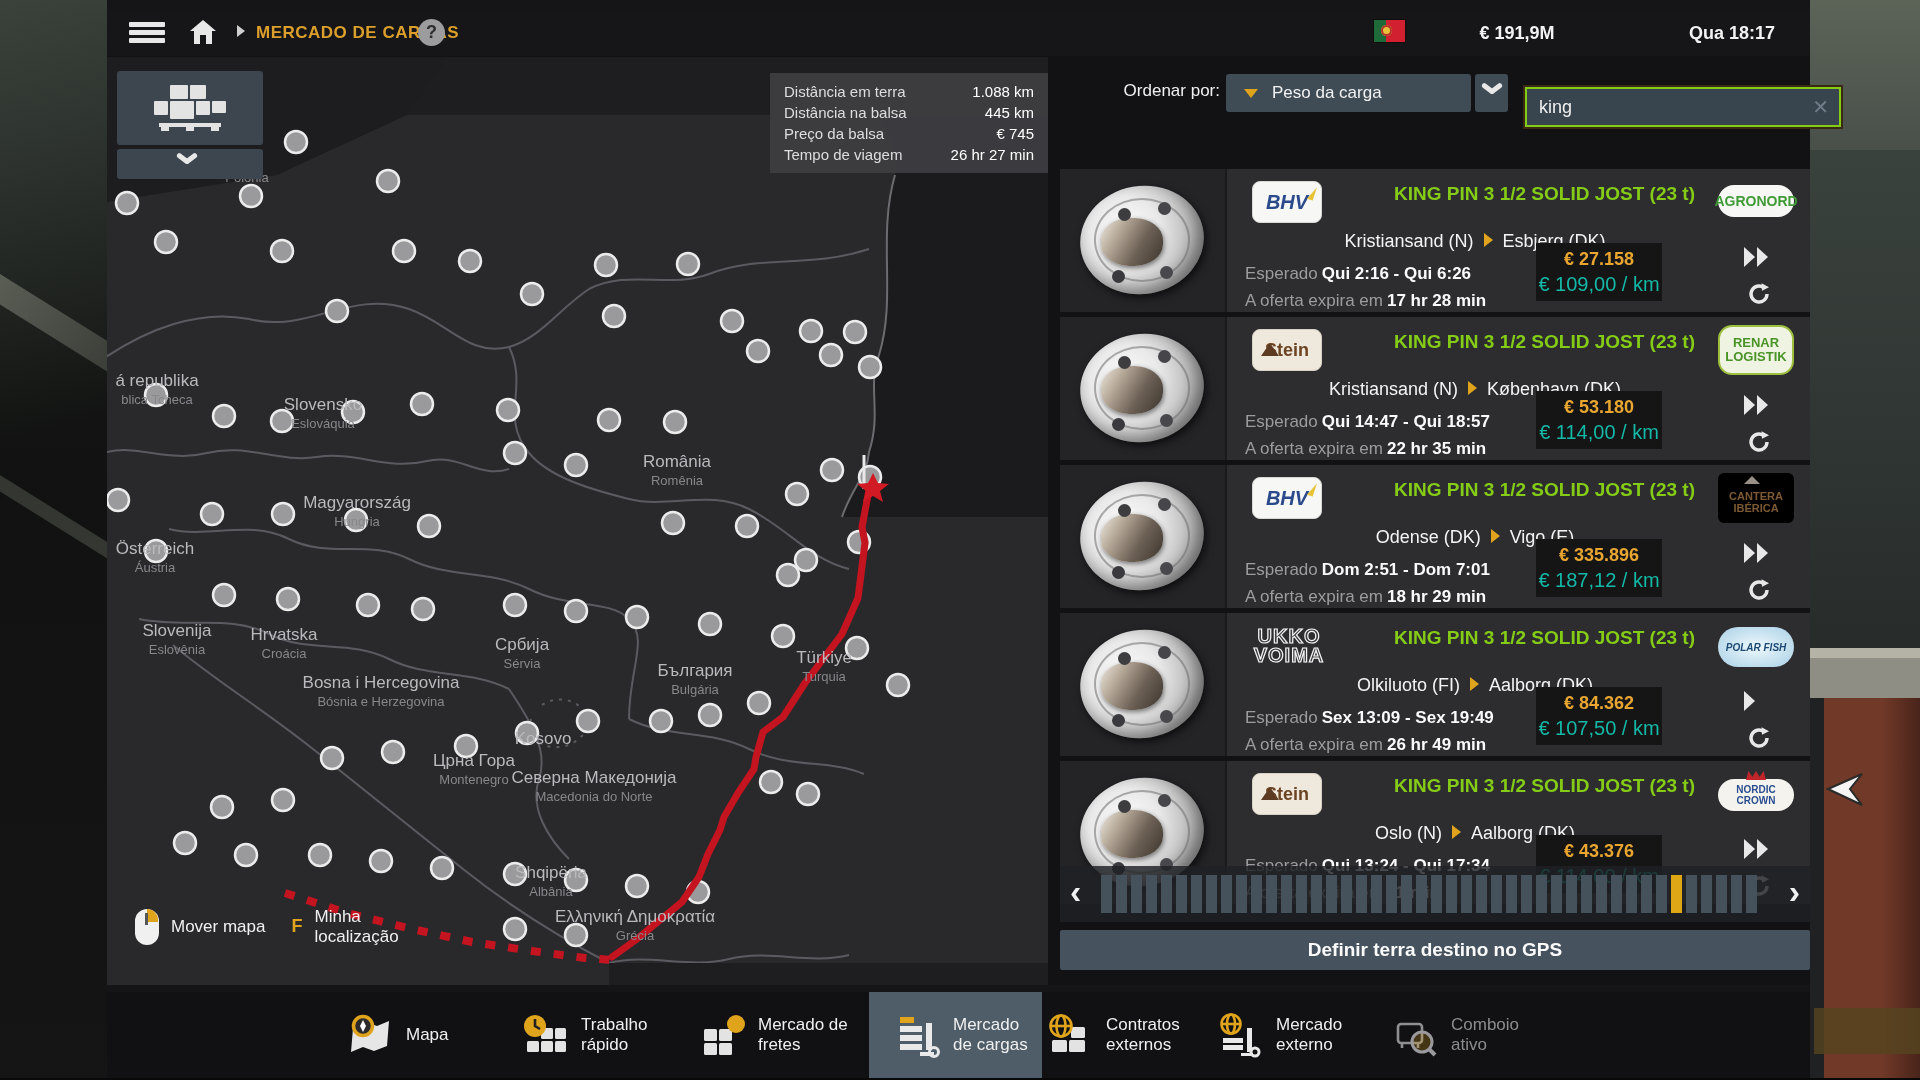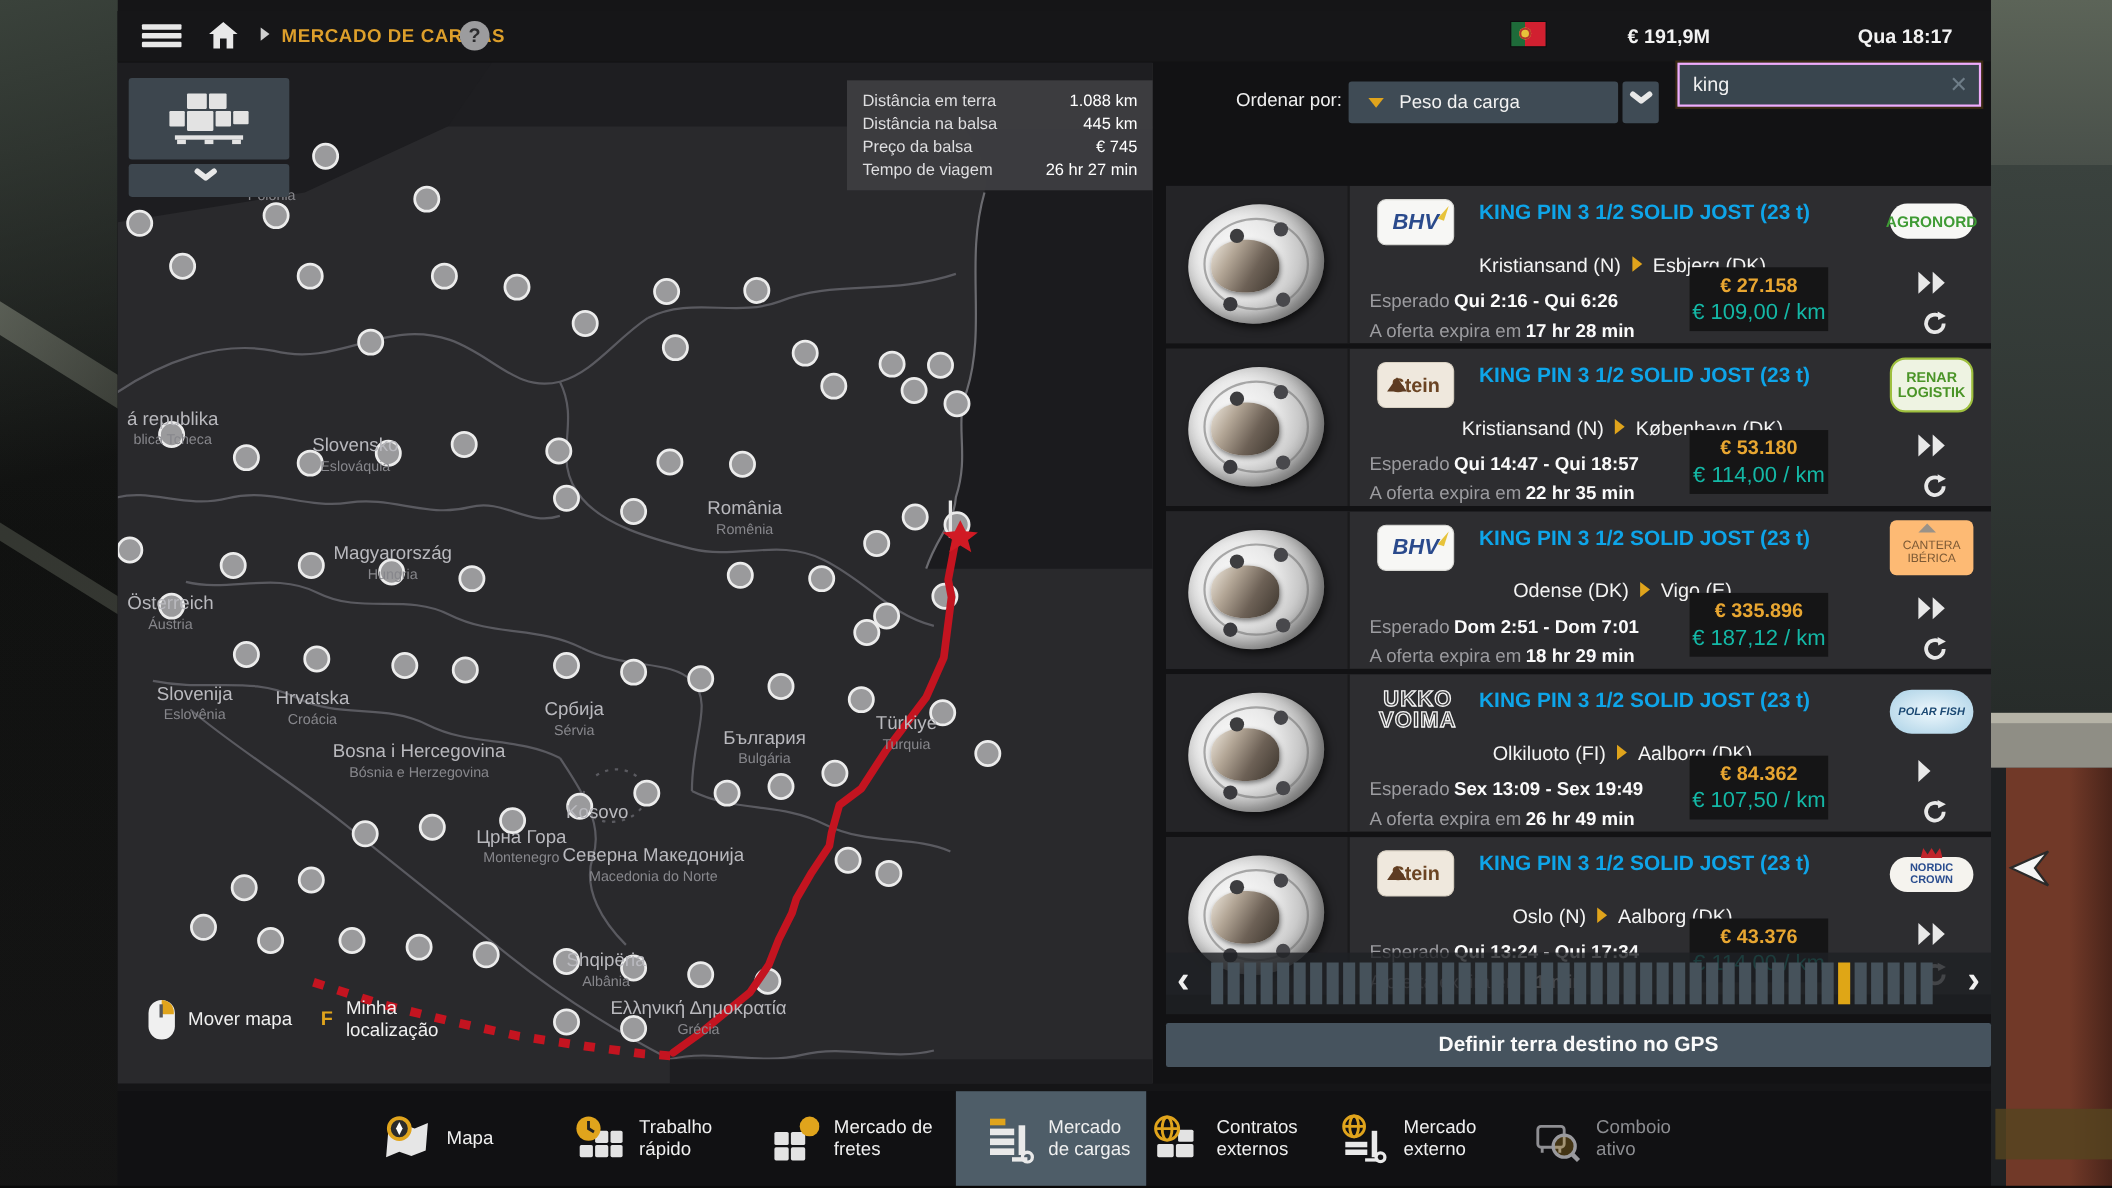--- a/index.html
+++ b/index.html
@@ -60,36 +60,36 @@
   .key-f{font-size:18px;font-weight:bold;color:#e0a41c;margin-left:14px;}
   .mctl-label.two{width:92px;white-space:normal;line-height:1.15;}
   
   #offers{position:absolute;left:953px;top:47px;width:750px;height:928px;}
   .sort-label{position:absolute;left:0px;top:24px;width:160px;text-align:right;font-size:17px;color:#f0f0f0;}
   .dropdown{position:absolute;left:166px;top:17px;width:245px;height:38px;background:#3f4b55;border-radius:3px;display:flex;align-items:center;}
   .dd-tri{width:0;height:0;border-top:9px solid #e0a41c;border-left:7px solid transparent;border-right:7px solid transparent;margin:0 14px 0 18px;}
   .dd-text{font-size:17px;color:#f2f2f2;}
   .dd-btn{position:absolute;left:415px;top:17px;width:33px;height:38px;background:#3f4b55;border-radius:3px;}
   .dd-btn .chev-down{left:6px;top:12px;}
-  .search{position:absolute;left:465px;top:0;width:276px;height:40px;background:#39454e;border:2px solid #f0abfc;box-shadow:0 0 0 2px #3a2a12;box-sizing:border-box;display:flex;align-items:center;}
+  .search{position:absolute;left:465px;top:30px;width:316px;height:40px;background:#39454e;border:2px solid #84cc16;box-shadow:0 0 0 2px #3a2a12;box-sizing:border-box;display:flex;align-items:center;}
   .search .q{font-size:18px;color:#f0f0f0;margin-left:12px;flex:1;}
   .search .x{font-size:20px;color:#6e7d88;margin-right:10px;}
   
   .row{position:absolute;left:0;width:750px;height:143px;background:#2d2d30;}
   .thumb{position:absolute;left:0;top:0;width:165px;height:143px;background:#242427;border-right:2px solid #1a1a1c;}
   .kp{position:absolute;left:20px;top:17px;width:124px;height:108px;}
   .kp .disc{position:absolute;inset:0;border-radius:50%;transform:rotate(-10deg);
     background:radial-gradient(circle at 38% 40%,#fdfdfd 0%,#e9e9e9 35%,#c9c9c9 55%,#9b9b9b 78%,#6f6f6f 100%);
     box-shadow:2px 4px 8px rgba(0,0,0,.65), inset -5px -7px 14px rgba(0,0,0,.3);}
   .kp .ring{position:absolute;inset:11%;border:2px solid rgba(110,110,110,.55);border-radius:50%;}
   .kp .hub{position:absolute;left:17%;top:30%;width:50%;height:44%;border-radius:46%;
     background:linear-gradient(120deg,#efe9df 0%,#b3a696 30%,#6d6156 62%,#3b342c 100%);box-shadow:1px 2px 5px rgba(0,0,0,.5);}
   .kp .bolt{position:absolute;left:38px;top:22px;width:13px;height:13px;border-radius:50%;background:#3d3d3f;
     box-shadow:40px -6px 0 #46464a,-6px 62px 0 #3a3a3e,42px 58px 0 #48484c;}
-  .row .title{position:absolute;left:235px;right:115px;top:14px;text-align:center;font-size:19px;font-weight:bold;color:#0ea5e9;}
+  .row .title{position:absolute;left:235px;right:115px;top:14px;text-align:right;font-size:19px;font-weight:bold;color:#84cc16;}
   .route-line{position:absolute;left:165px;right:85px;top:62px;text-align:center;font-size:18px;color:#f4f4f4;}
   .route-line .arr{display:inline-block;width:0;height:0;border-left:9px solid #e0a41c;border-top:7px solid transparent;border-bottom:7px solid transparent;margin:0 10px;}
   .exp1{position:absolute;left:185px;top:95px;font-size:17px;color:#9c9ca0;}
   .exp2{position:absolute;left:185px;top:122px;font-size:17px;color:#9c9ca0;}
   .exp1 b,.exp2 b{color:#fafafa;font-weight:bold;margin-left:4px;}
   .pricebox{position:absolute;left:476px;top:74px;width:126px;height:58px;background:#151516;text-align:center;}
   .pricebox .p1{font-size:18px;font-weight:bold;color:#e8a631;margin-top:6px;}
   .pricebox .p2{font-size:20px;color:#14b8a6;margin-top:3px;}
   .rowicons{position:absolute;left:684px;top:78px;width:34px;}
   .tri{display:inline-block;width:0;height:0;border-left:11px solid #e8e8e8;border-top:10px solid transparent;border-bottom:10px solid transparent;}
@@ -99,21 +99,21 @@
   .badge{position:absolute;display:flex;flex-direction:column;align-items:center;justify-content:center;text-align:center;border-radius:8px;box-sizing:border-box;}
   .badge-src{left:192px;top:12px;width:70px;height:42px;}
   .badge-dst{left:658px;top:8px;width:76px;height:50px;}
   .bhv{background:#f7f7f5;color:#2a4a8c;font-weight:900;font-style:italic;font-size:20px;border:1px solid #d8d8d4;position:absolute;}
   .bhv::after{content:"";position:absolute;right:6px;top:4px;width:0;height:0;border-bottom:14px solid #e7c33a;border-left:6px solid transparent;transform:rotate(18deg);}
   .stein{background:#efe8dd;color:#6b4423;font-weight:800;font-size:18px;border:1px solid #d8d0c2;}
   .stein::before{content:"";width:0;height:0;border-bottom:13px solid #5d3b22;border-left:9px solid transparent;border-right:9px solid transparent;position:absolute;left:8px;top:13px;}
   .ukko{background:transparent;color:#3a3a3c;-webkit-text-stroke:1.2px #f4f4f4;font-weight:700;font-size:20px;line-height:.95;letter-spacing:1px;white-space:normal;width:74px;}
   .agronord{background:#f7f7f5;color:#3f9b35;font-weight:800;font-size:14px;border-radius:16px;height:32px;top:16px;}
   .renar{background:#eef3e2;border:2px solid #9ebf3e;color:#4a9427;font-weight:800;font-size:13px;line-height:1.05;border-radius:14px;white-space:normal;padding:2px;}
-  .cantera{background:#fdba74;color:#7d5a35;font-weight:normal;font-size:11px;line-height:1.1;white-space:normal;border-radius:6px;padding-top:8px;}
+  .cantera{background:#000000;color:#7d5a35;font-weight:bold;font-size:11px;line-height:1.1;white-space:normal;border-radius:6px;padding-top:8px;}
   .cantera::before{content:"";position:absolute;top:3px;left:26px;width:0;height:0;border-bottom:8px solid #9a9288;border-left:8px solid transparent;border-right:8px solid transparent;}
   .polar{background:radial-gradient(#eef8fd,#a9d0e5);color:#1c4a74;font-style:italic;font-weight:bold;font-size:10px;border-radius:22px;height:40px;top:14px;}
   .nordic{background:#f5f3ee;color:#2a4d8f;font-weight:bold;font-size:10px;border-radius:18px;height:32px;top:18px;}
   .nordic::before{content:"";position:absolute;top:-8px;left:28px;width:20px;height:9px;background:#c0252b;
     clip-path:polygon(0 100%,12% 0,32% 65%,50% 0,68% 65%,88% 0,100% 100%);}
   
   #pager{position:absolute;left:0px;top:809px;width:750px;height:56px;background:rgba(30,33,36,.82);}
   #pager .arrow{position:absolute;top:6px;font-size:34px;font-weight:bold;color:#f0f0f0;}
   #pager .arrow.left{left:10px;}
   #pager .arrow.right{right:10px;}

